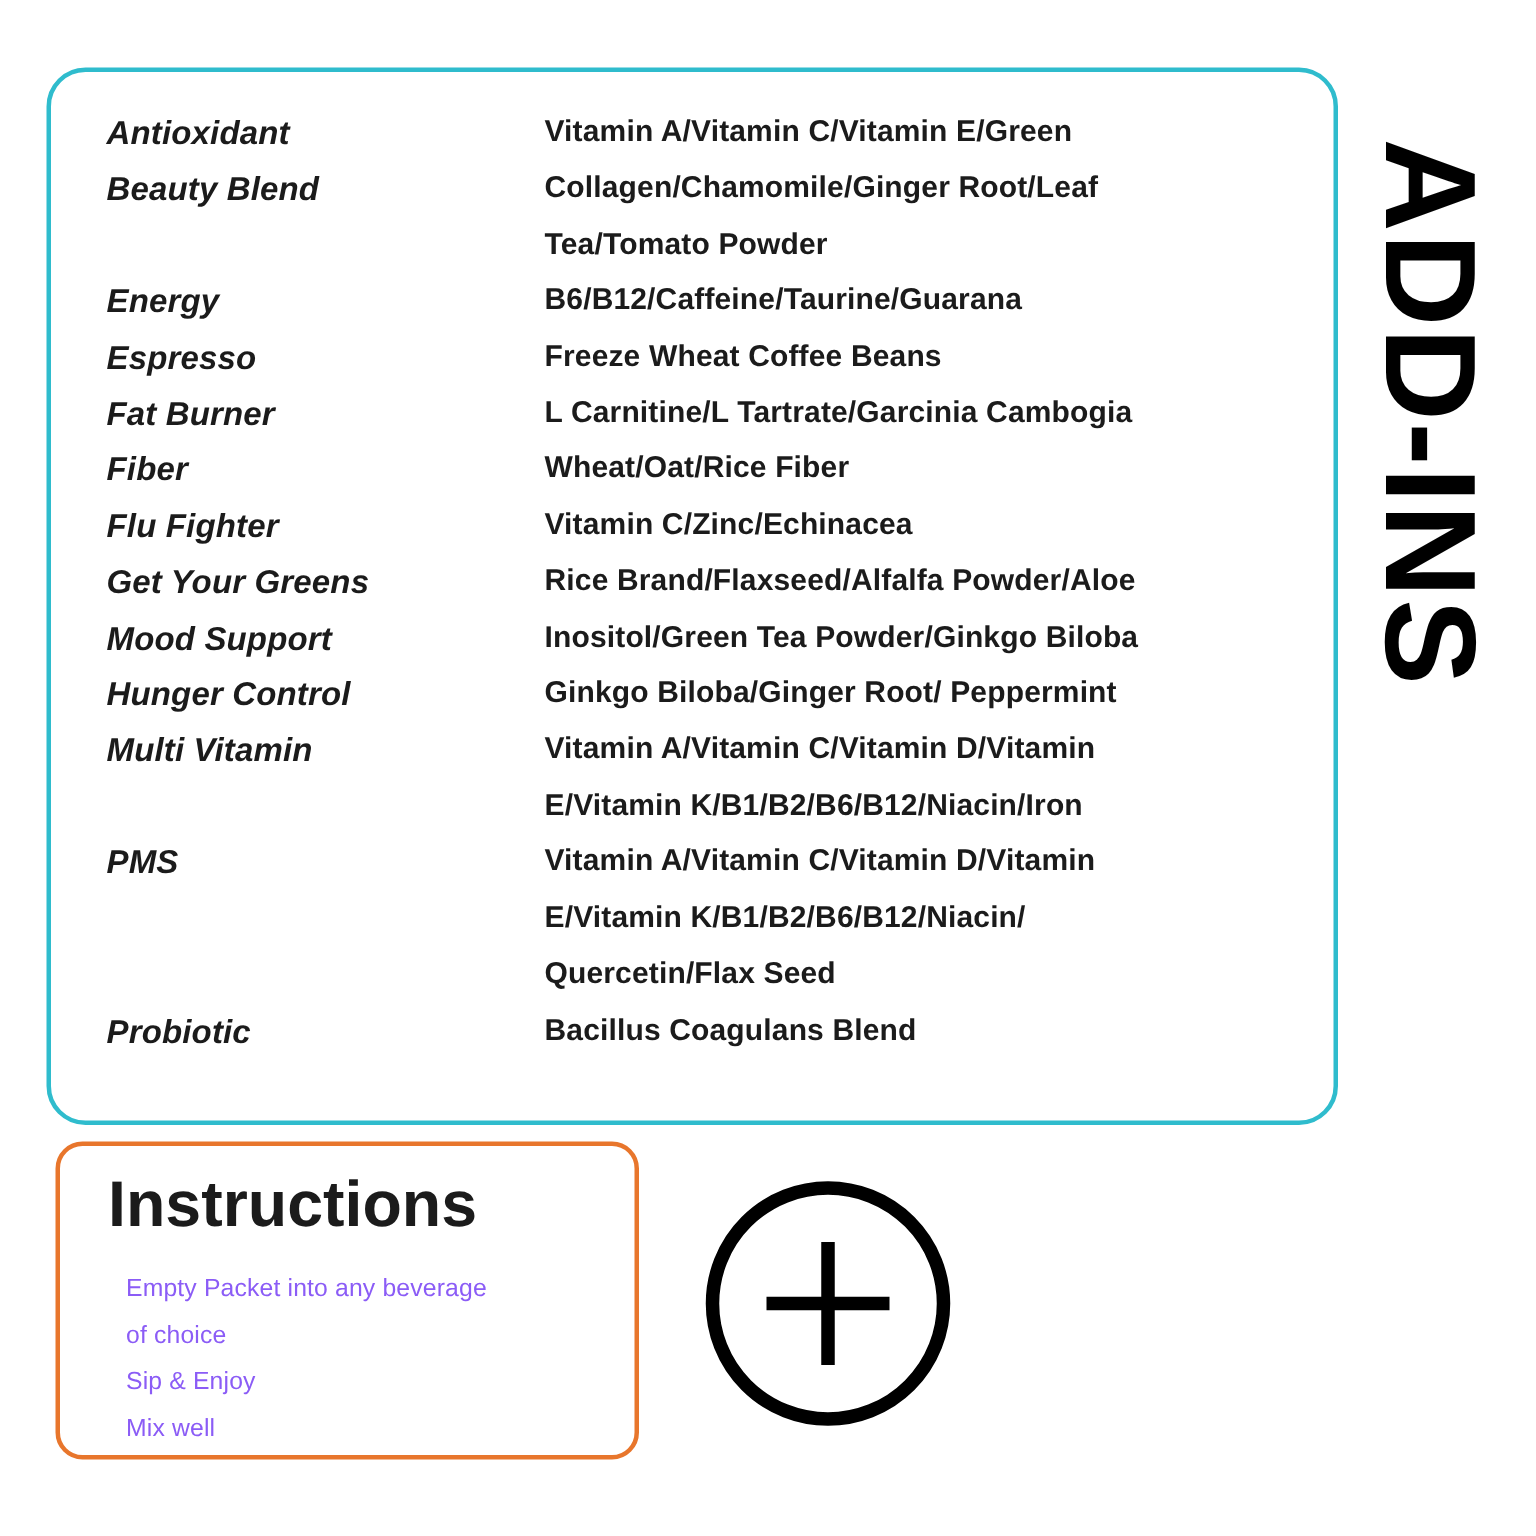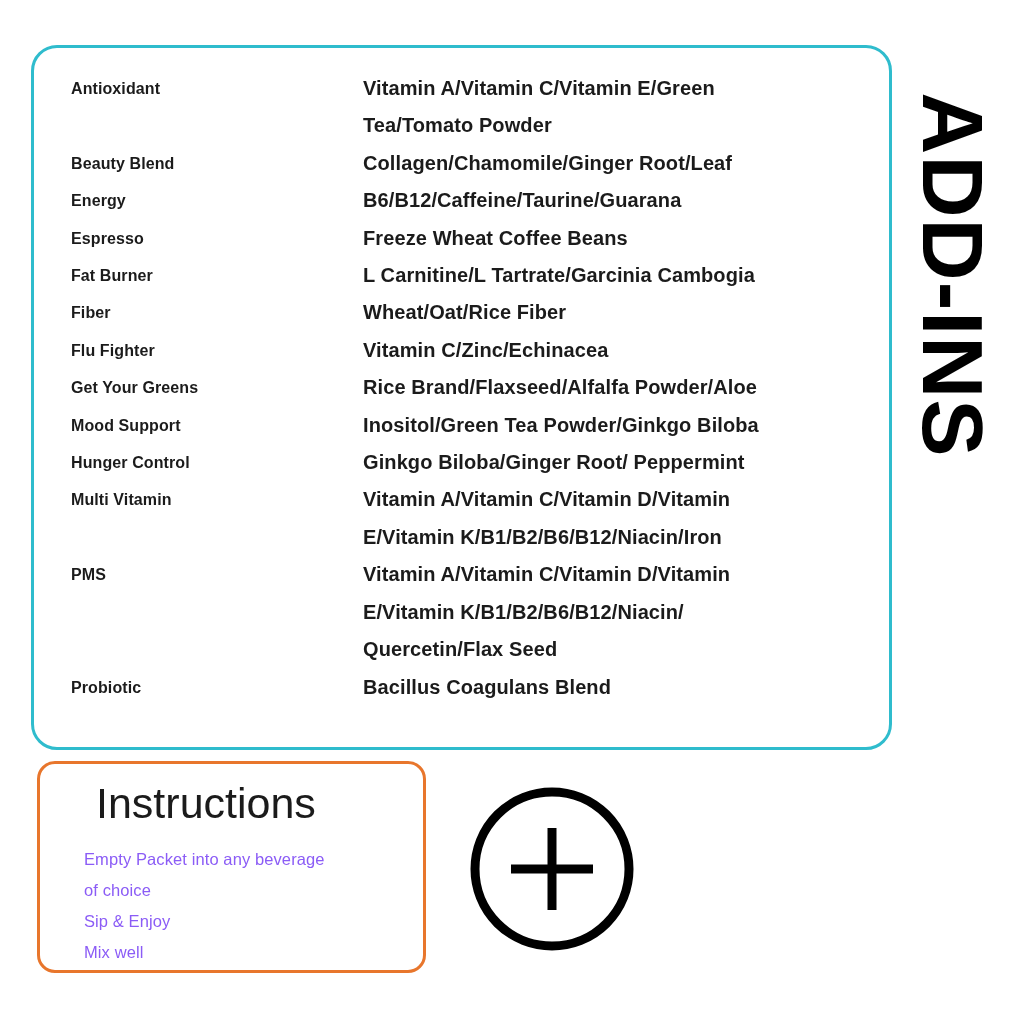--- a/index.html
+++ b/index.html
@@ -37,25 +37,26 @@
     border-collapse: collapse;
   }
   .addins-table td {
     vertical-align: top;
     padding: 0;
     color: #1b1b1b;
   }
   .addins-table tr { height: 37.4px; }
   .cell-name {
     width: 292px;
-    font-size: 16px;
+    font-size: 22px;
     font-weight: bold;
     letter-spacing: 0.1px;
     line-height: 37.4px;
     white-space: nowrap;
+    font-style: italic;
   }
   .cell-ing {
     font-size: 20px;
     font-weight: bold;
     line-height: 37.4px;
     letter-spacing: 0.1px;
   }
   .cell-ing .l2, .cell-ing .l3 { display: block; }
 
   
@@ -86,24 +87,24 @@
     left: 37px;
     top: 761px;
     width: 389px;
     height: 212px;
     border: 3px solid #e8762c;
     border-radius: 18px;
     background: #ffffff;
   }
   .instructions-title {
     position: absolute;
-    left: 56px;
+    left: 32px;
     top: 16px;
     font-size: 43px;
-    font-weight: normal;
+    font-weight: bold;
     color: #1b1b1b;
     letter-spacing: 0px;
     line-height: 1.1;
   }
   .instructions-list {
     position: absolute;
     left: 44px;
     top: 80px;
     width: 330px;
     margin: 0;
@@ -135,29 +136,29 @@
   <div class="addins-panel">
     <table class="addins-table">
       <tbody>
         <tr>
           <td class="cell-name">Antioxidant</td>
           <td class="cell-ing">
             <span class="l1">Vitamin A/Vitamin C/Vitamin E/Green</span>
           </td>
         </tr>
         <tr>
+          <td class="cell-name">Beauty Blend</td>
+          <td class="cell-ing">
+            <span class="l1">Collagen/Chamomile/Ginger Root/Leaf</span>
+          </td>
+        </tr>
+        <tr>
           <td class="cell-name"></td>
           <td class="cell-ing">
             <span class="l2">Tea/Tomato Powder</span>
-          </td>
-        </tr>
-        <tr>
-          <td class="cell-name">Beauty Blend</td>
-          <td class="cell-ing">
-            <span class="l1">Collagen/Chamomile/Ginger Root/Leaf</span>
           </td>
         </tr>
         <tr>
           <td class="cell-name">Energy</td>
           <td class="cell-ing">
             <span class="l1">B6/B12/Caffeine/Taurine/Guarana</span>
           </td>
         </tr>
         <tr>
           <td class="cell-name">Espresso</td>

